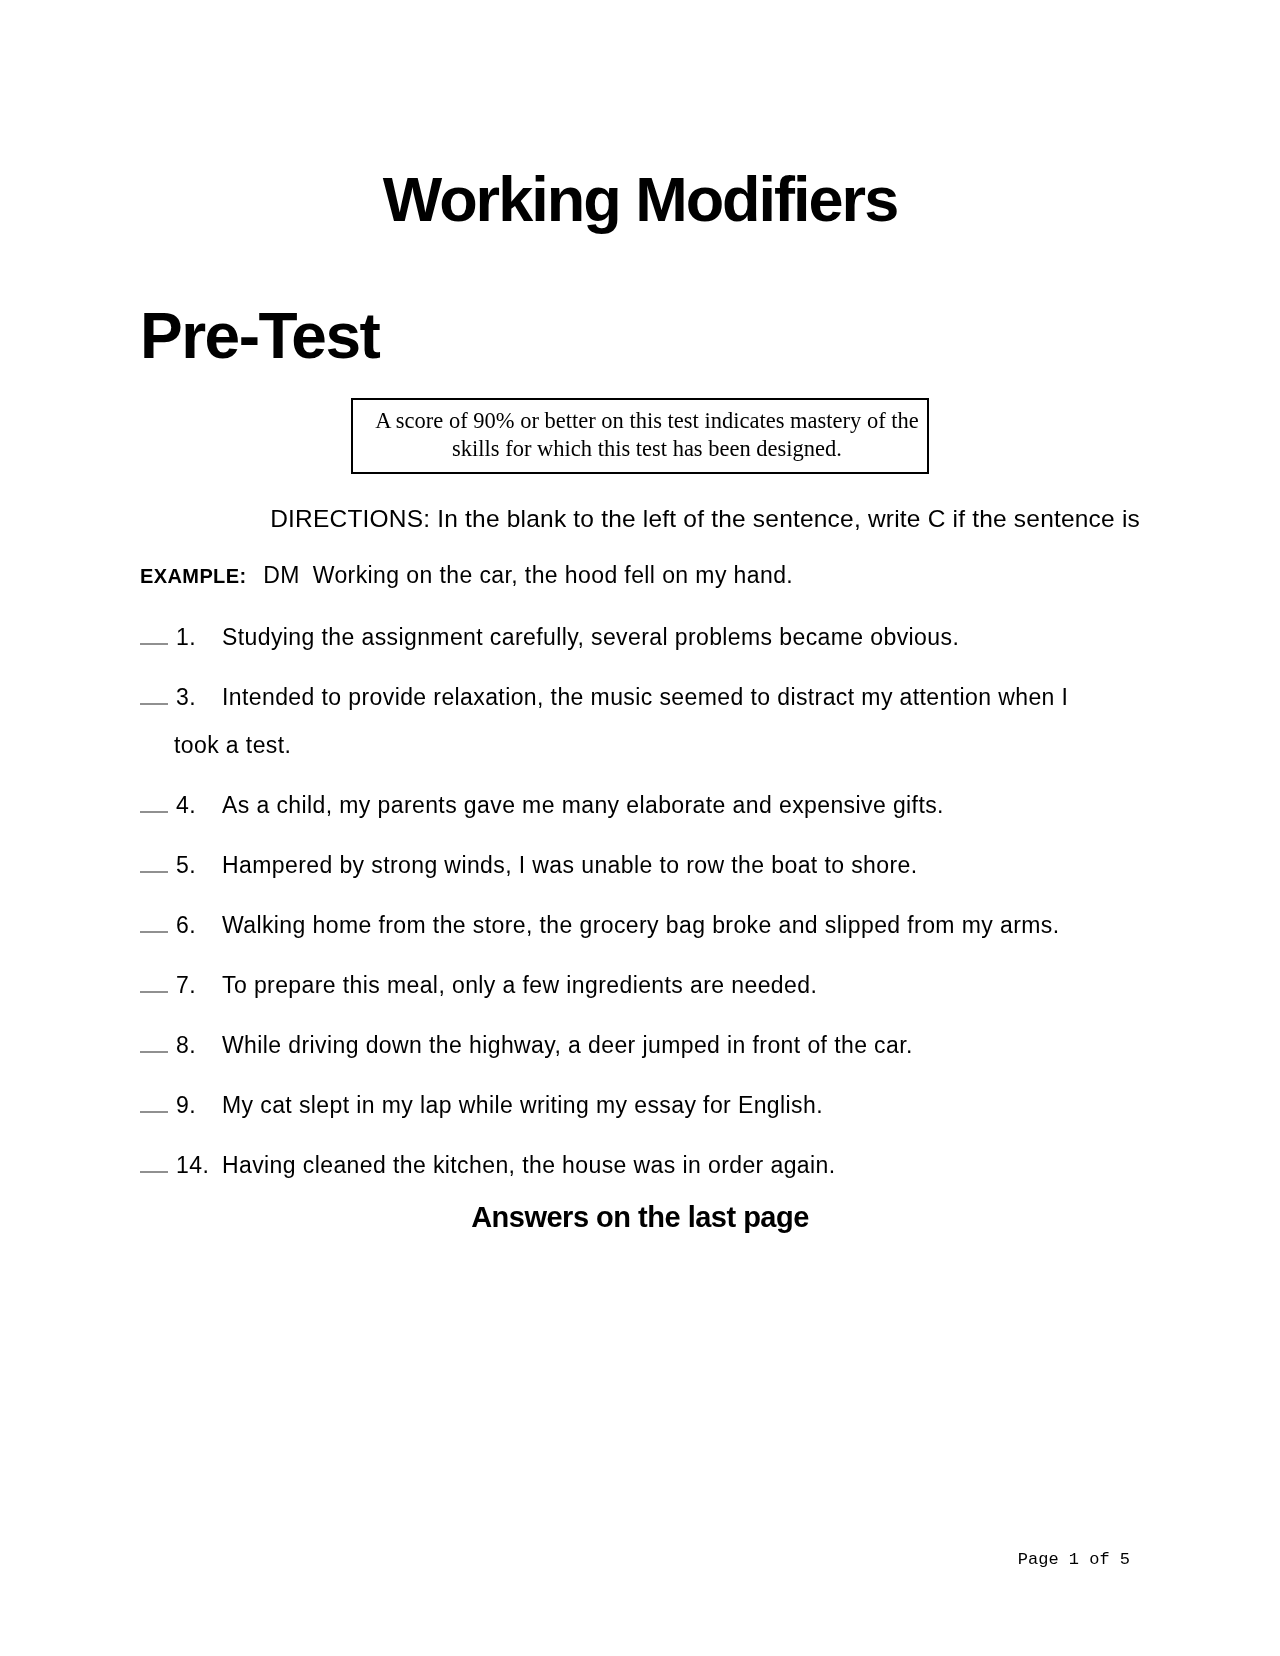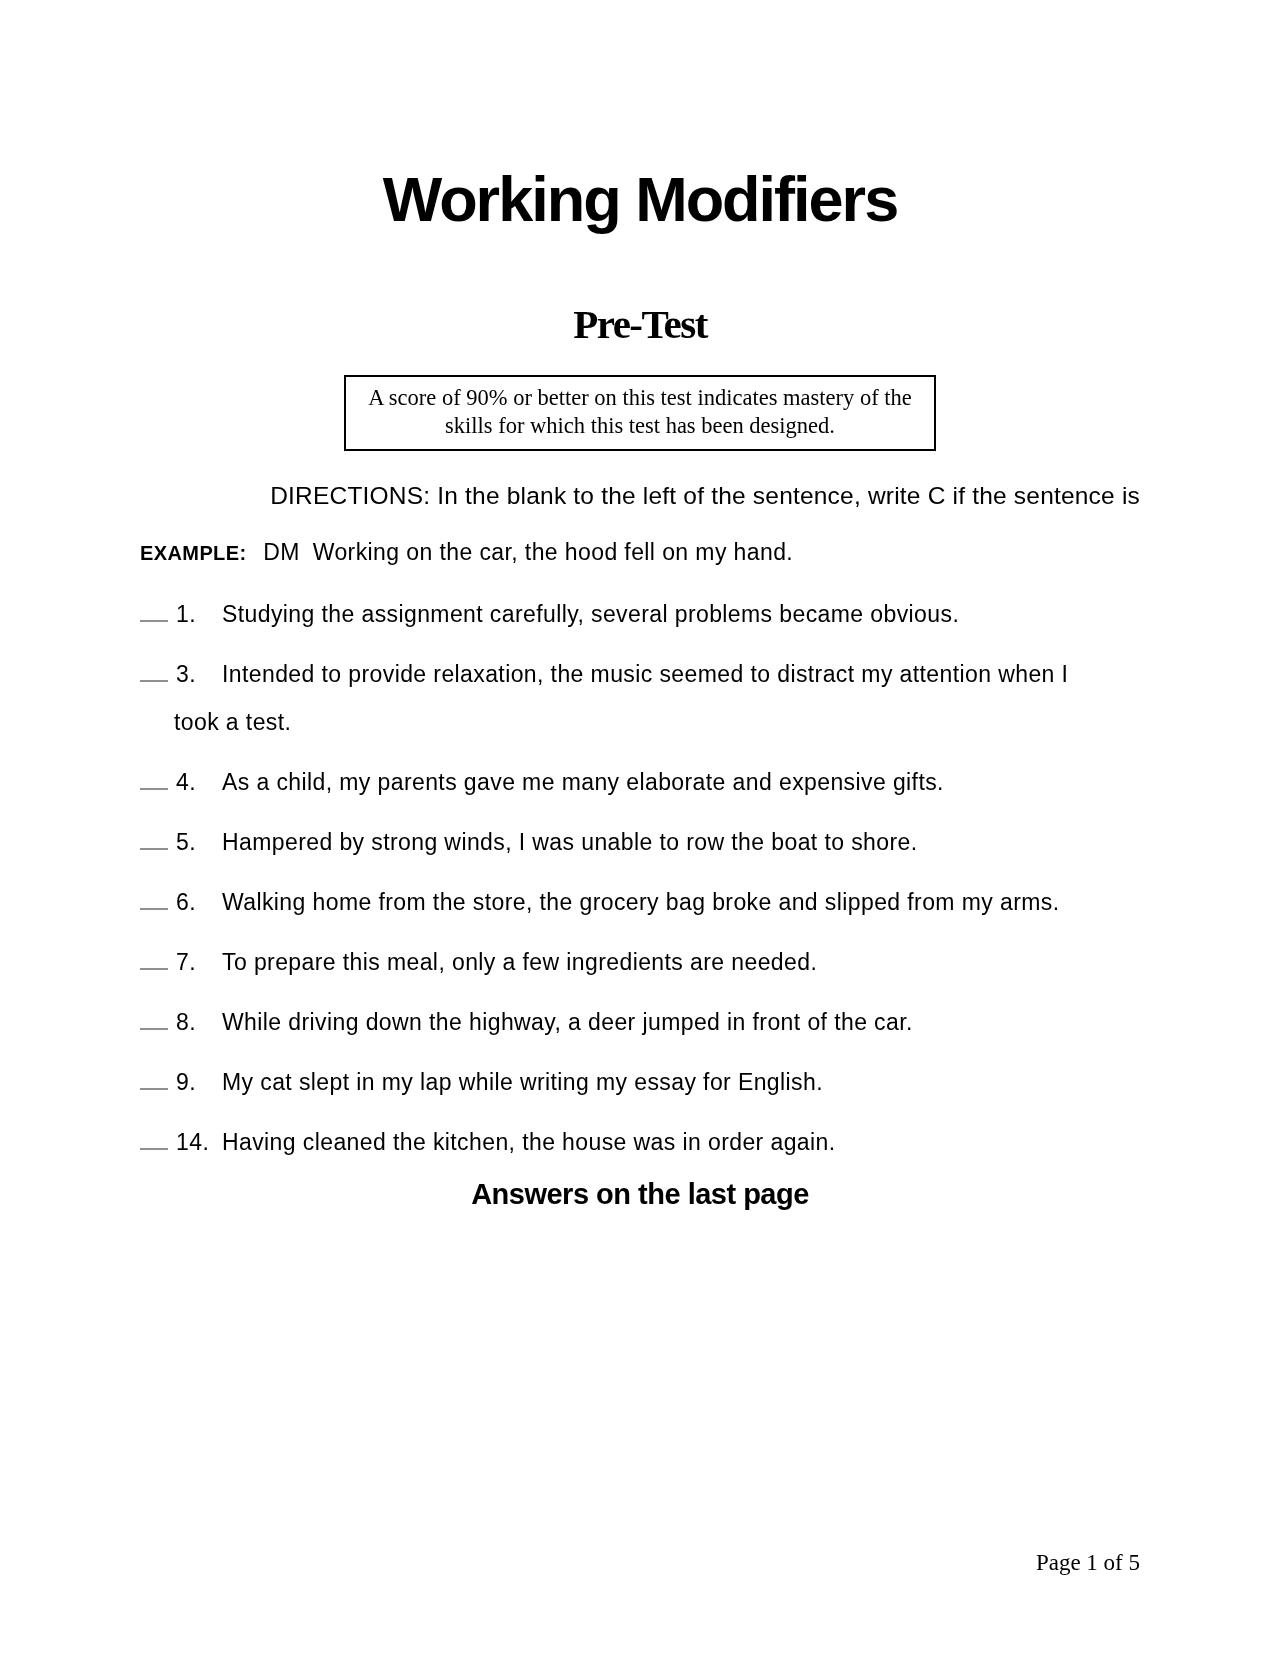--- a/index.html
+++ b/index.html
@@ -22,33 +22,32 @@
     margin: 0;
     padding-top: 166px;
     text-align: center;
     font-size: 63px;
     font-weight: bold;
     letter-spacing: -2px;
     line-height: 1.05;
   }
   .page-subtitle {
     margin: 72px 0 0 0;
-    text-align: center;
-    font-size: 41px;
+    text-align: left;
+    font-size: 64px;
     font-weight: bold;
     letter-spacing: -1.5px;
     line-height: 1;
-    font-family: Liberation Serif, serif;
   }
   .notice-box {
     margin: 30px auto 0 auto;
     width: -moz-fit-content;
     width: fit-content;
     border: 2.5px solid #000000;
-    padding: 7px 22px 9px 22px;
+    padding: 7px 8px 9px 22px;
     font-family: "Liberation Serif", serif;
     font-size: 22.5px;
     line-height: 1.25;
     text-align: center;
   }
   .notice-line { white-space: nowrap; }
   .directions {
     margin-top: 20px;
     text-align: right;
     font-size: 24.5px;
@@ -99,23 +98,23 @@
     margin-top: 4px;
     text-align: center;
     font-size: 29px;
     font-weight: bold;
     letter-spacing: -0.5px;
     line-height: 1.15;
   }
   .page-footer {
     position: absolute;
     top: 1550px;
-    right: 140px;
-    font-family: Liberation Serif, serif;
-    font-size: 23px;
+    right: 150px;
+    font-family: Liberation Mono, monospace;
+    font-size: 17px;
   }
 </style>
 </head>
 <body>
 
 <div class="content">
 
   <h1 class="page-title">Working Modifiers</h1>
 
   <h2 class="page-subtitle">Pre-Test</h2>

